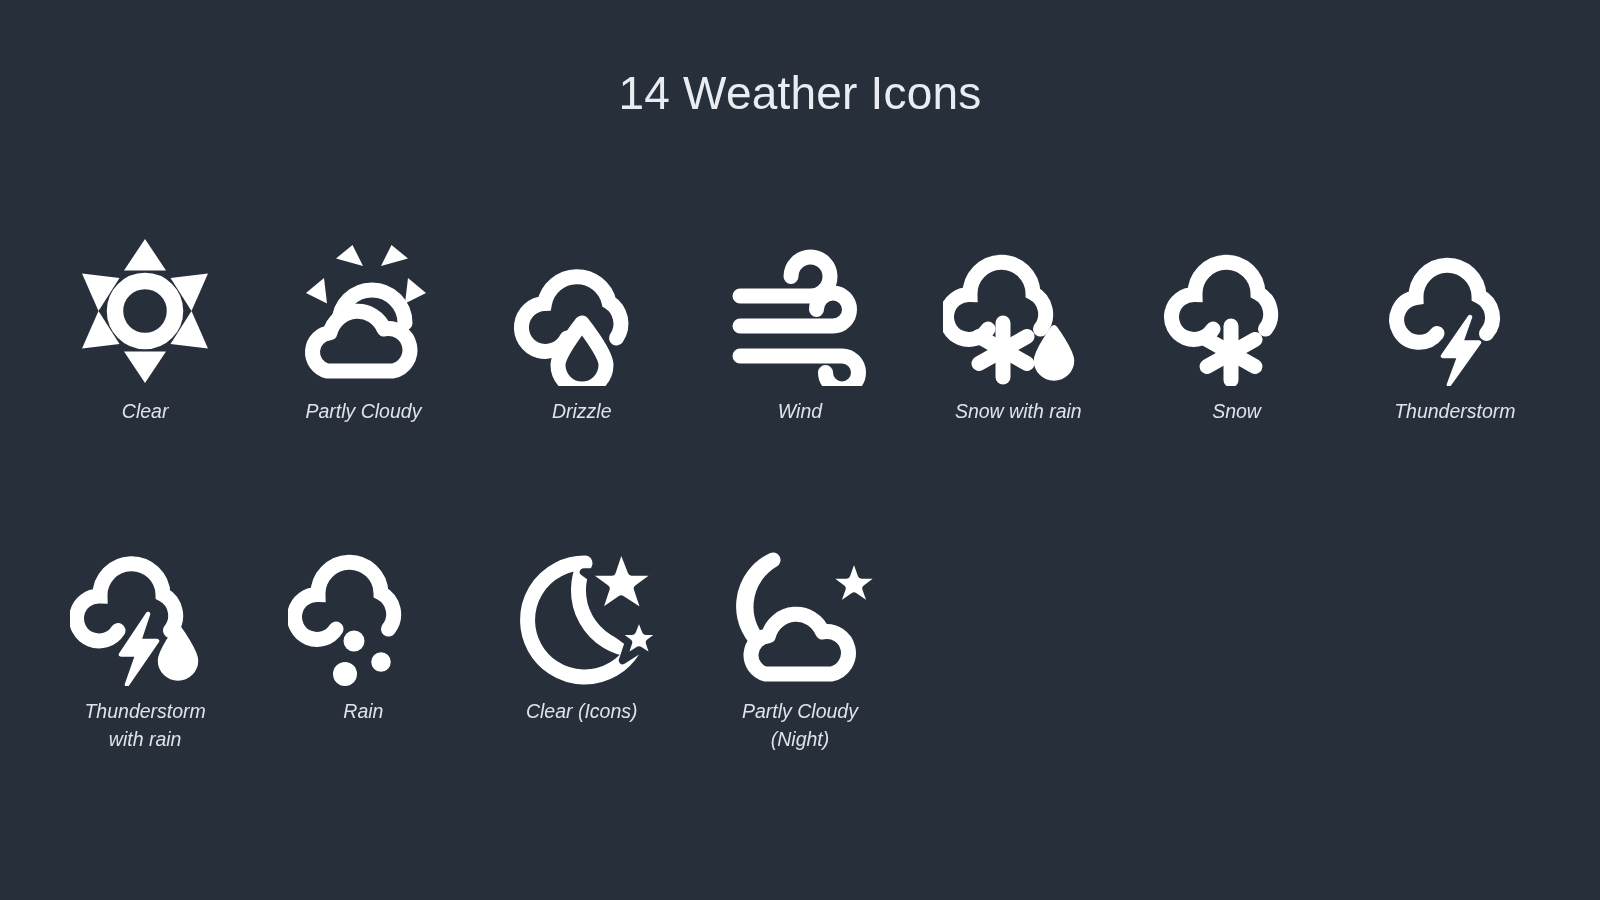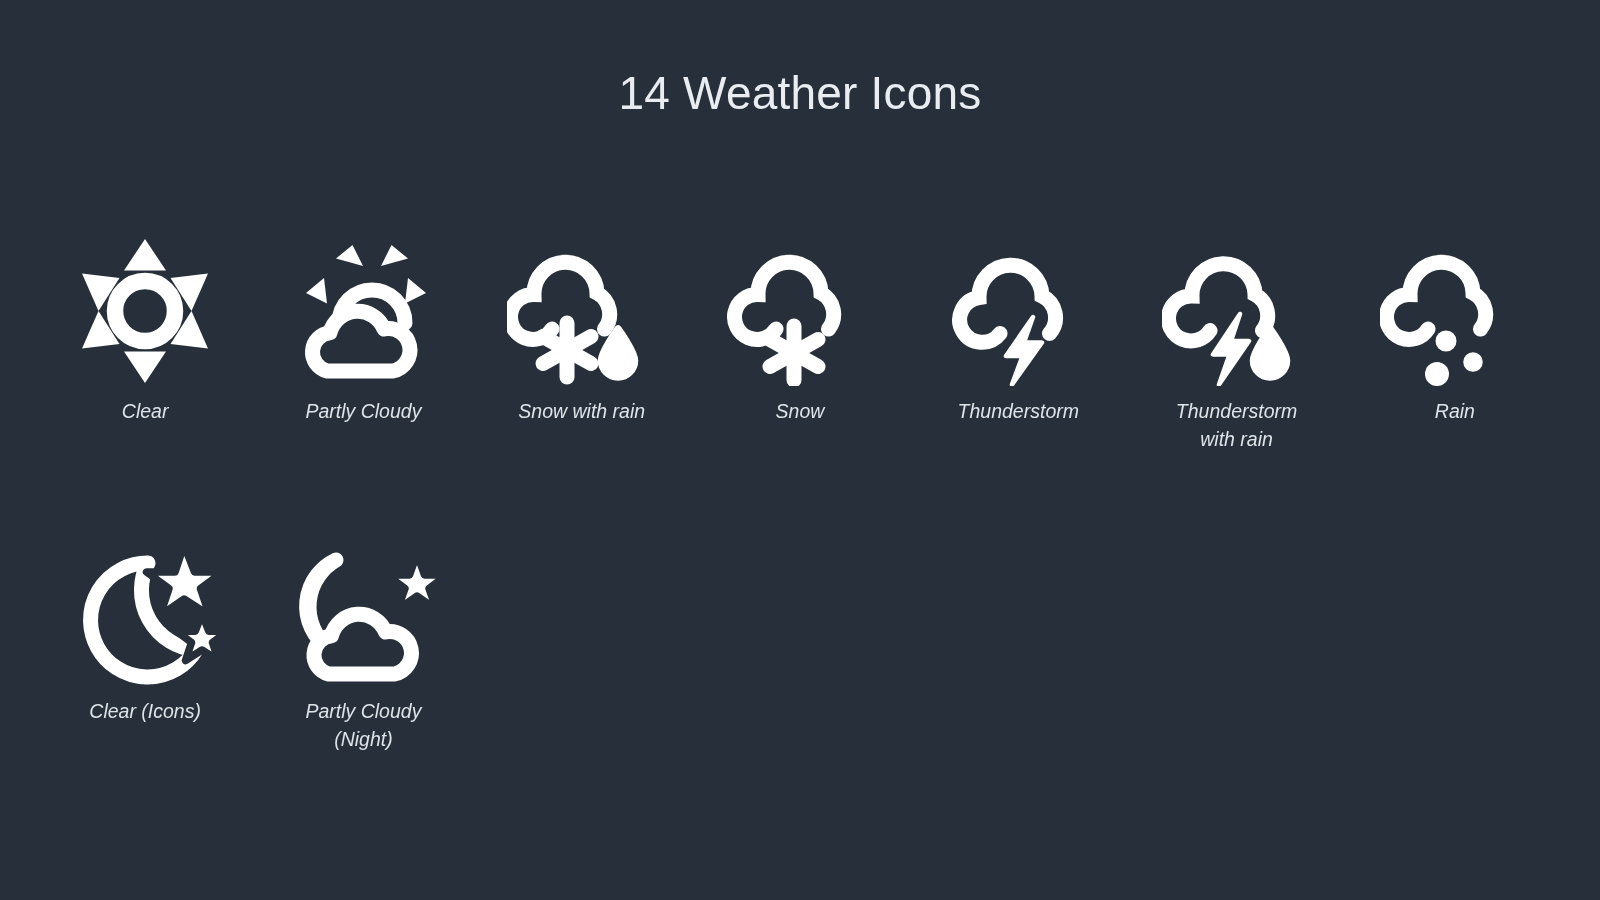--- a/index.html
+++ b/index.html
@@ -109,23 +109,44 @@
             <path d="M12 38 L26 45 L24 28 Z"></path>
             <path d="M92 38 L78 45 L80 28 Z"></path>
           </g>
           <path d="M34 58 A22 22 0 0 1 78 58" fill="none" stroke="#ffffff" stroke-width="10" stroke-linecap="round"></path>
           <path d="M26 90 A13 13 0 0 1 28 64.5 A19 19 0 0 1 64 62 A14 14 0 0 1 70 90 Z" fill="#272f3a" stroke="#ffffff" stroke-width="10" stroke-linejoin="round" stroke-linecap="round"></path>
         </svg>
       </div>
       <div class="label">Partly Cloudy</div>
     </div>
 
-
-
-
+    <div class="cell">
+      <div class="icon-box">
+        <svg viewBox="0 0 100 100" xmlns="http://www.w3.org/2000/svg">
+          <path d="M40 68 A16 16 0 1 1 25 45 A22 22 0 0 1 68 44 A17 17 0 0 1 73 68" fill="none" stroke="#ffffff" stroke-width="10" stroke-linecap="round"></path>
+          <path d="M50 58 C50 58 34 78 34 86 A16 16 0 0 0 66 86 C66 78 50 58 50 58 Z" fill="none" stroke="#ffffff" stroke-width="10" stroke-linejoin="round"></path>
+        </svg>
+      </div>
+      <div class="label">Drizzle</div>
+    </div>
+
+
+
+    <div class="cell">
+      <div class="icon-box">
+        <svg viewBox="0 0 100 100" xmlns="http://www.w3.org/2000/svg">
+          <g fill="none" stroke="#ffffff" stroke-width="10" stroke-linecap="round">
+            <path d="M10 40 L57 40 A13 13 0 1 0 44 27"></path>
+            <path d="M10 60 L72 60 A11 11 0 1 0 61 49"></path>
+            <path d="M10 80 L78 80 A11 11 0 1 1 67 91"></path>
+          </g>
+        </svg>
+      </div>
+      <div class="label">Wind</div>
+    </div>
 
     <div class="cell row2">
       <div class="icon-box">
         <svg viewBox="0 0 100 100" xmlns="http://www.w3.org/2000/svg">
           <path d="M30 62 A15 15 0 1 1 18 39 A21 21 0 0 1 60 38 A16 16 0 0 1 65 62" fill="none" stroke="#ffffff" stroke-width="10" stroke-linecap="round"></path>
           <g stroke="#ffffff" stroke-width="10" stroke-linecap="round">
             <line x1="40" y1="58" x2="40" y2="94"></line>
             <line x1="24" y1="67" x2="56" y2="85"></line>
             <line x1="24" y1="85" x2="56" y2="67"></line>
           </g>

